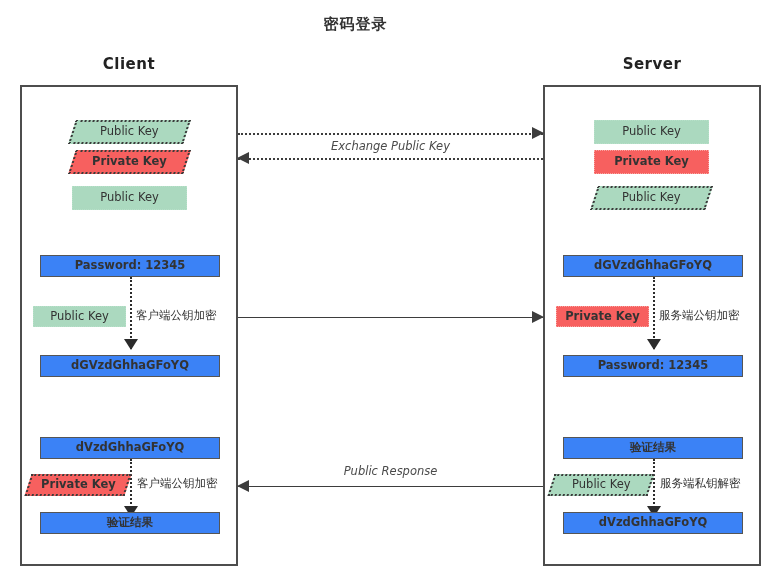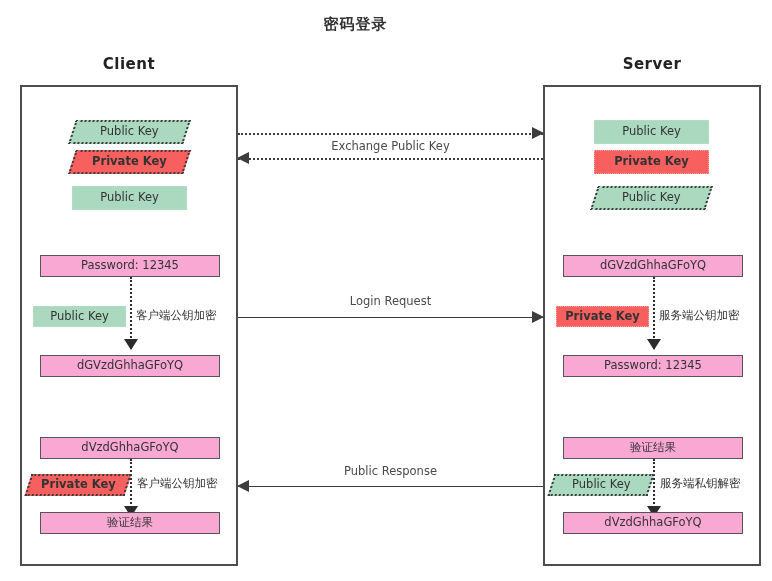--- a/index.html
+++ b/index.html
@@ -42,23 +42,24 @@
   .node{
     position:absolute;
     box-sizing:border-box;
     display:flex;align-items:center;justify-content:center;
     font-size:11.5px;
     color:#333;
     white-space:nowrap;
     line-height:1;
   }
   .node.blue{
-    background:#f9a8d4;
+    background:#3b82f6;
     border:1.5px solid #555555;
     color:#333;
+    font-weight:bold;
   }
   .node.green{
     background:#abd9bf;
     border:1.5px dotted #7fbf9a;
     color:#333;
   }
   .node.green-solidtext{
     background:#abd9bf;
     border:1.5px dotted #b6e0c8;
   }
@@ -113,20 +114,21 @@
     border-top:6px solid transparent;
     border-bottom:6px solid transparent;
     border-right:12px solid #3d3d3d;
   }
   .hlabel{
     position:absolute;
     text-align:center;
     font-size:11.5px;
     color:#4a4a4a;
     white-space:nowrap;
+    font-style:italic;
   }
   .op-label{
     position:absolute;
     font-size:11.5px;
     color:#333;
     white-space:nowrap;
     line-height:1;
   }
 </style>
 </head>
@@ -182,21 +184,20 @@
     <div class="line"></div>
     <div class="head"></div>
   </div>
 
   <div class="node green-solidtext" style="left:33px;top:306px;width:93px;height:21px;">Public Key</div>
 
   <div class="op-label" style="left:136px;top:310px;">客户端公钥加密</div>
 
   <div class="node blue" style="left:40px;top:355px;width:180px;height:22px;">dGVzdGhhaGFoYQ</div>
 
-  <div class="hlabel" style="left:238px;top:294px;width:305px;">Login Request</div>
   <div class="hconn solid" style="left:238px;top:317px;width:305px;">
     <div class="bar"></div>
     <div class="arrow-r"></div>
   </div>
 
   <div class="node blue" style="left:563px;top:255px;width:180px;height:22px;">dGVzdGhhaGFoYQ</div>
 
   <div class="vconn" style="left:653px;top:277px;height:72px;">
     <div class="line"></div>
     <div class="head"></div>

